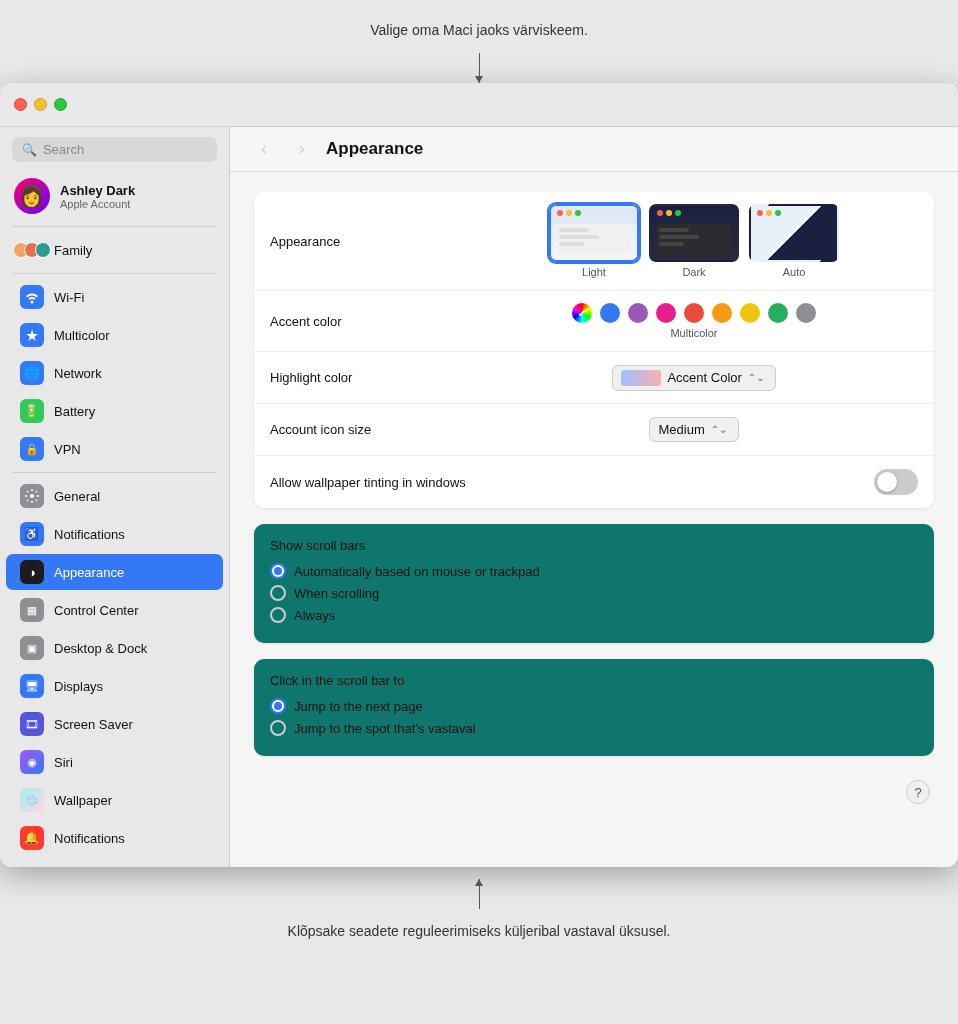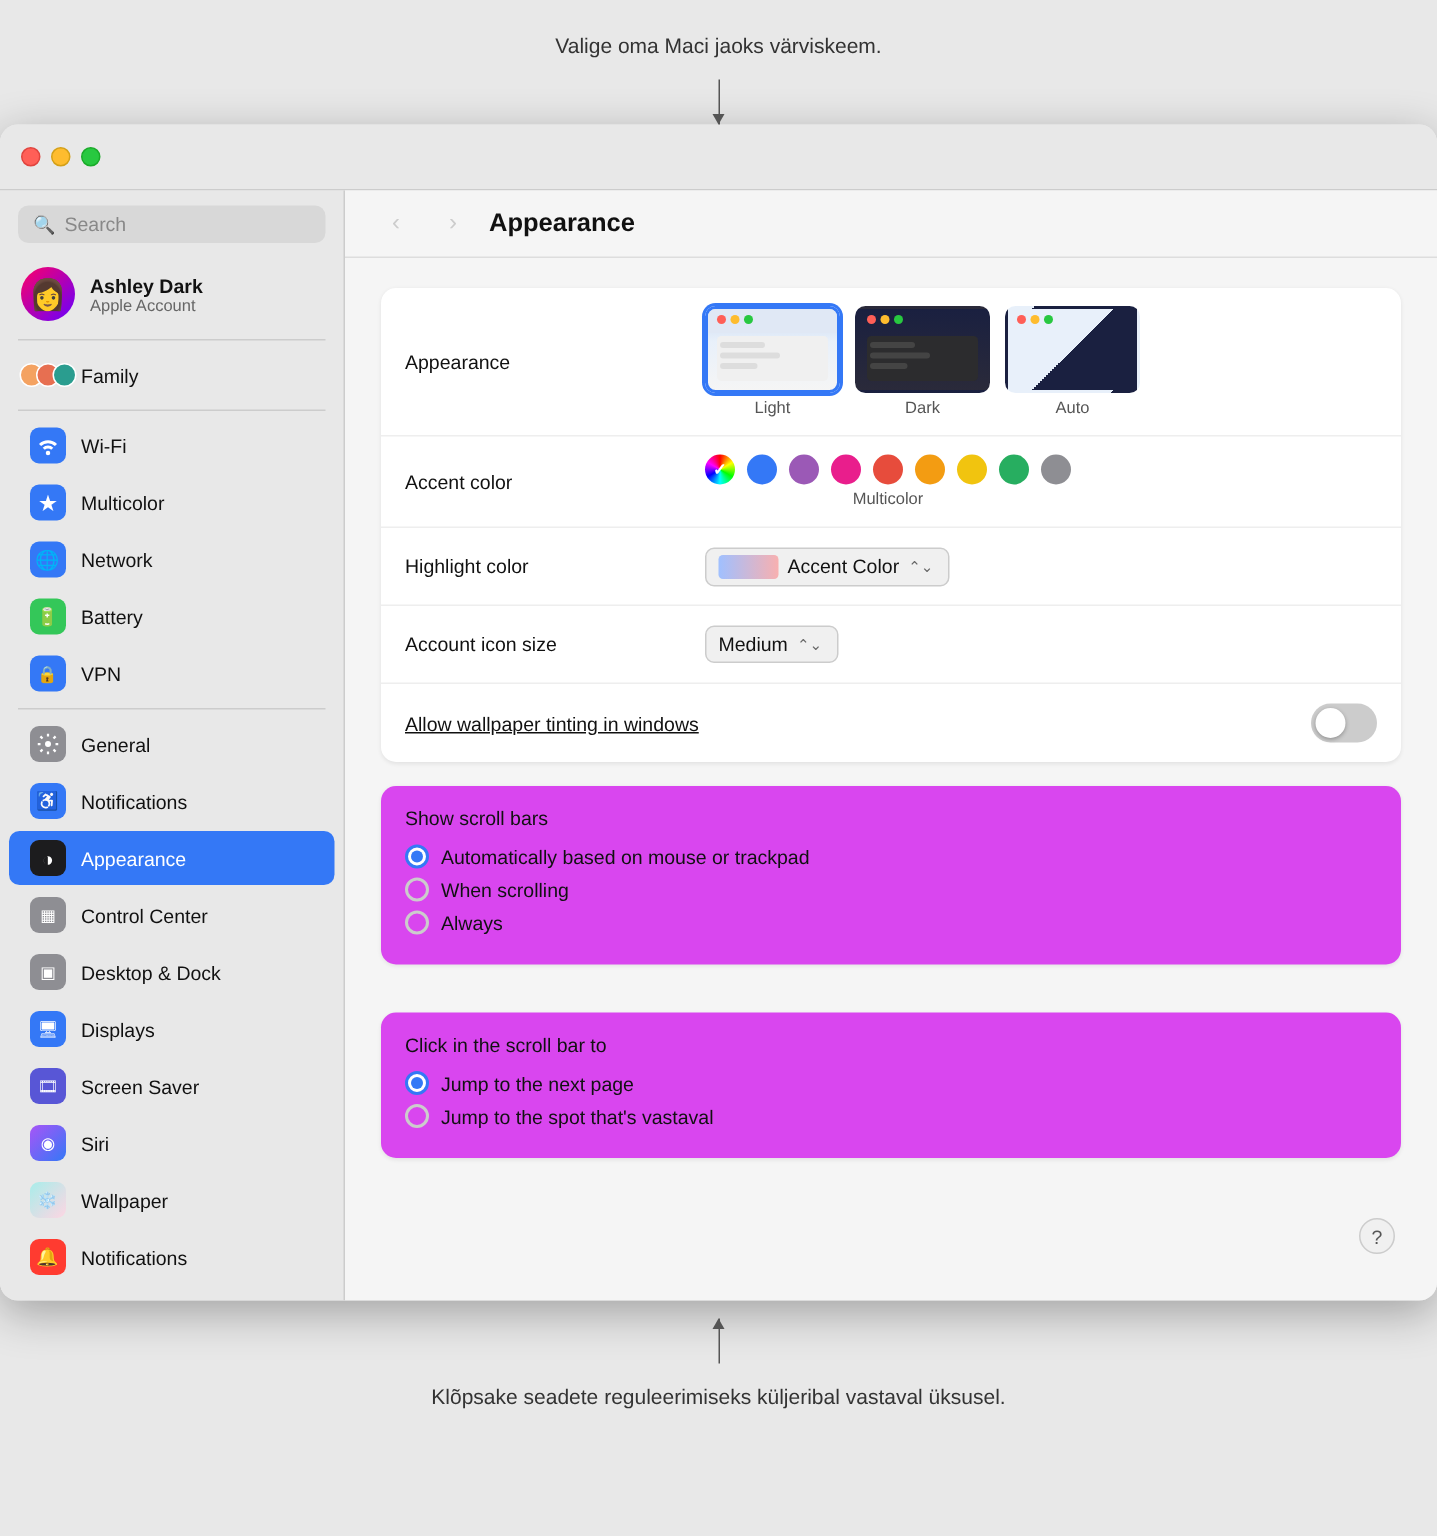--- a/index.html
+++ b/index.html
@@ -249,21 +249,21 @@
     .setting-label {
       font-size: 13px;
       color: #111;
       flex-shrink: 0;
       width: 200px;
     }
     .setting-control {
       flex: 1;
       display: flex;
       align-items: center;
-      justify-content: flex-start;
+      justify-content: center;
     }
 
     
     .appearance-options {
       display: flex;
       gap: 10px;
       align-items: flex-end;
     }
     .appearance-option {
       display: flex;
@@ -388,24 +388,24 @@
       width: 20px;
       height: 20px;
       background: #fff;
       border-radius: 50%;
       box-shadow: 0 1px 3px rgba(0,0,0,0.3);
       transition: left 0.2s;
     }
 
     
     .radio-section {
-      background: #d946ef;
+      background: #0f766e;
       border-radius: 10px;
       padding: 14px 16px;
-      margin-bottom: 32px;
+      margin-bottom: 16px;
       box-shadow: 0 1px 3px rgba(0,0,0,0.08);
     }
     .radio-section-title {
       font-size: 13px;
       font-weight: 500;
       color: #111;
       margin-bottom: 10px;
     }
     .radio-option {
       display: flex;
@@ -719,21 +719,21 @@
             <span class="setting-label">Account icon size</span>
             <div class="setting-control">
               <div class="select-control">
                 <span>Medium</span>
                 <span class="chevron-icon">⌃⌄</span>
               </div>
             </div>
           </div>
 
           <div class="setting-row">
-            <span class="setting-label" style="width:auto;flex:1;text-decoration:underline;">Allow wallpaper tinting in windows</span>
+            <span class="setting-label" style="width:auto;flex:1;">Allow wallpaper tinting in windows</span>
             <div class="setting-control" style="flex:0;">
               <div class="toggle"></div>
             </div>
           </div>
         </div>
 
         <div class="radio-section">
           <div class="radio-section-title">Show scroll bars</div>
           <div class="radio-option">
             <div class="radio-btn checked">

